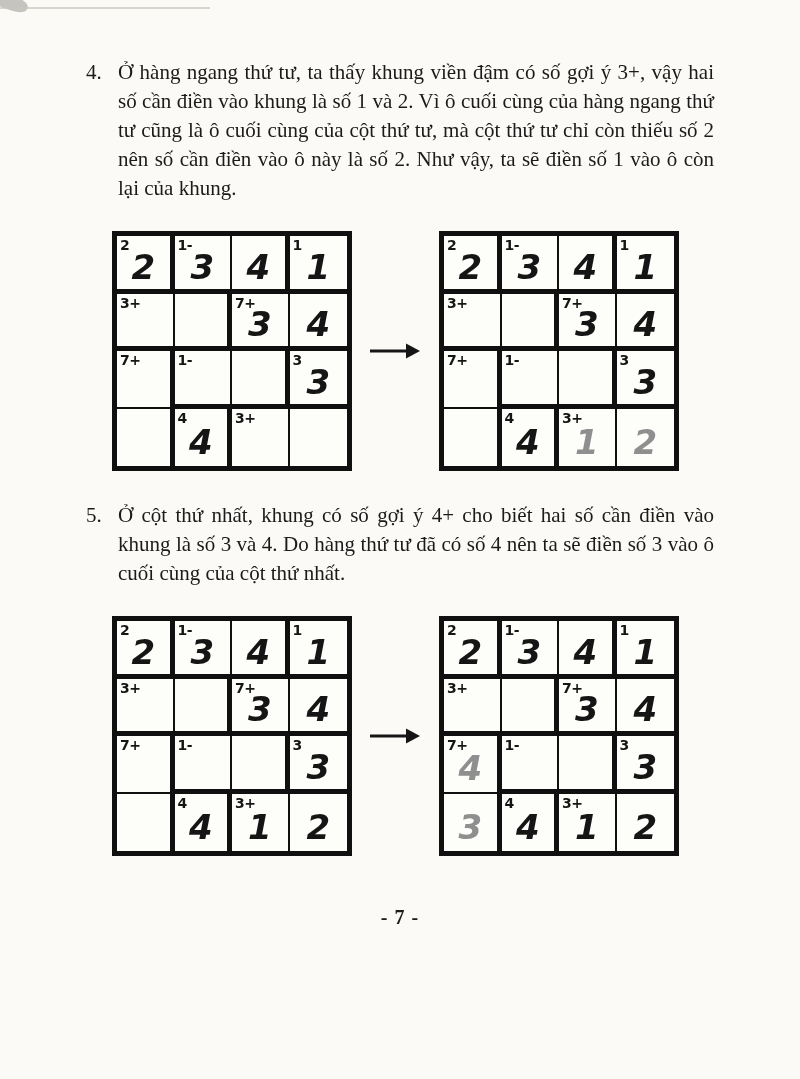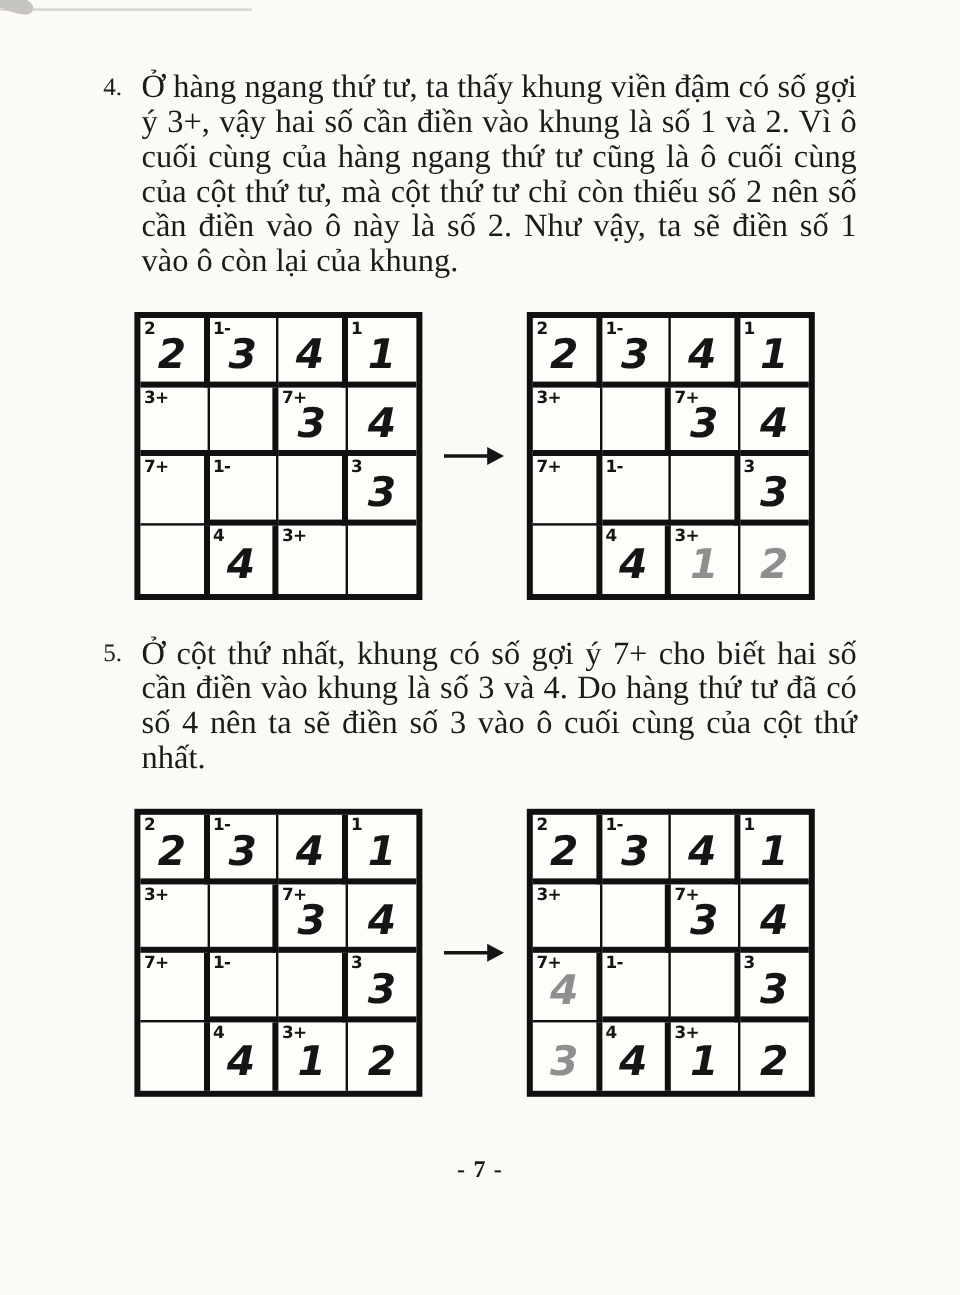--- a/index.html
+++ b/index.html
@@ -14,21 +14,21 @@
     background:#9a9892; opacity:.55; transform:rotate(18deg); border-radius:40%;
   }
   .scan-line {
     position:absolute; top:7px; left:0; width:210px; height:2px;
     background:#c9c6bf; opacity:.7;
   }
   .content { padding:58px 86px 0 86px; }
   .step { margin-bottom:6px; }
   .step-row { display:flex; }
   .step-num { width:32px; flex:none; font-size:21px; line-height:29px; }
-  .step-text { flex:1; font-size:27px; line-height:29px; text-align:justify; }
+  .step-text { flex:1; font-size:21px; line-height:29px; text-align:justify; }
   .grids-row { display:flex; align-items:center; margin:28px 0 30px 26px; }
   .kenken {
     display:grid; grid-template-columns:repeat(4,57.5px); grid-auto-rows:57.5px;
     border:5px solid #101010; background:#fdfdfa; flex:none;
   }
   .cell { position:relative; border-right:2px solid #101010; border-bottom:2px solid #101010; }
   .clue {
     position:absolute; top:1px; left:3px;
     font-family:"DejaVu Sans","Liberation Sans",sans-serif;
     font-weight:700; font-size:14px; letter-spacing:-0.5px; color:#151515;
@@ -160,21 +160,21 @@
             <div class="cell" style="border-right-width: 0px; border-bottom-width: 0px;">
               <span class="val new">2</span>
             </div>
           </div>
       </div>
     </section>
 
     <section class="step">
       <div class="step-row">
         <span class="step-num">5.</span>
-        <p class="step-text">Ở cột thứ nhất, khung có số gợi ý 7+ cho biết hai số cần điền vào khung là số 3 và 4. Do hàng thứ tư đã có số 4 nên ta sẽ điền số 3 vào ô cuối cùng của cột thứ nhất.</p>
+        <p class="step-text">Ở cột thứ nhất, khung có số gợi ý 4+ cho biết hai số cần điền vào khung là số 3 và 4. Do hàng thứ tư đã có số 4 nên ta sẽ điền số 3 vào ô cuối cùng của cột thứ nhất.</p>
       </div>
       <div class="grids-row">
         <div class="kenken">
             <div class="cell" style="border-right-width: 5px; border-bottom-width: 5px;">
               <span class="clue">2</span>
               <span class="val">2</span>
             </div>
             <div class="cell" style="border-right-width: 2px; border-bottom-width: 5px;">
               <span class="clue">1-</span>
               <span class="val">3</span>

